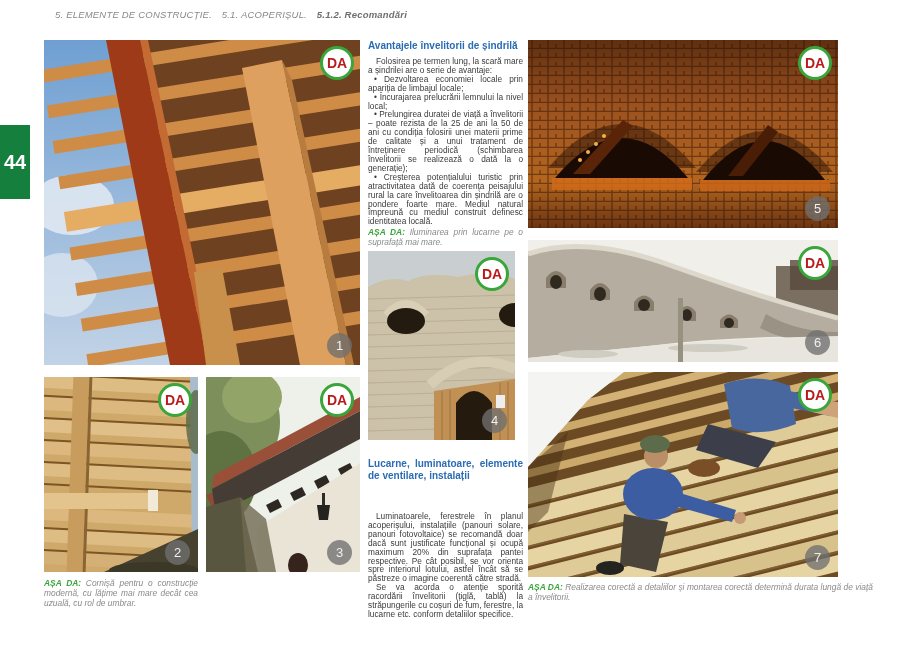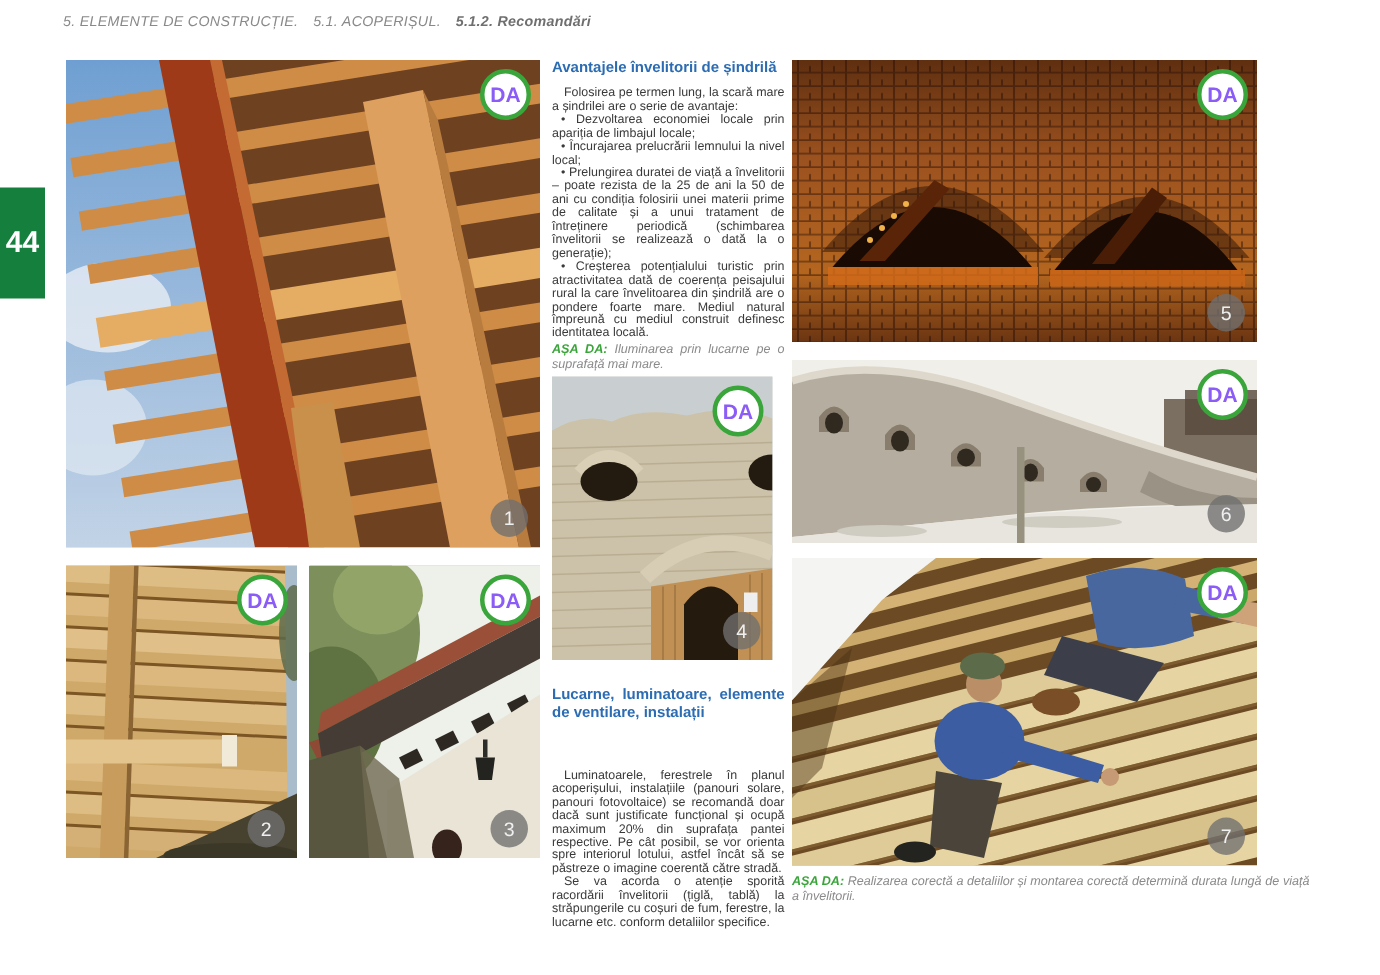--- a/index.html
+++ b/index.html
@@ -1,36 +1,36 @@
 <!DOCTYPE html>
 <html><head>
 <meta charset="utf-8">
 <style>
   html,body { margin:0; padding:0; background:#ffffff; }
   .page {
     position:relative; width:920px; height:650px; background:#ffffff;
     font-family:"Liberation Sans", sans-serif; overflow:hidden;
   }
   .header {
-    position:absolute; left:42px; top:9px; font-style:italic;
+    position:absolute; left:55px; top:9px; font-style:italic;
     font-size:9.5px; color:#898989; white-space:nowrap; letter-spacing:0.2px;
   }
   .header .seg { margin-right:7px; }
   .header .bold { font-weight:700; color:#6f6f6f; }
   .page-tab {
     position:absolute; left:0; top:125px; width:30px; height:74px;
     background:#15803d; color:#ffffff; font-weight:700; font-size:20px;
     display:flex; align-items:center; justify-content:center;
   }
   .photo { position:absolute; overflow:hidden; background:#cccccc; }
   .photo svg { display:block; width:100%; height:100%; }
   .da-badge {
     position:absolute; top:6px; right:6px; width:34px; height:34px;
     box-sizing:border-box; border-radius:50%; background:#ffffff;
-    border:3px solid #3aa53a; color:#8b5cf6; font-weight:700; font-size:14px;
+    border:3px solid #3aa53a; color:#b91c1c; font-weight:700; font-size:14px;
     display:flex; align-items:center; justify-content:center;
   }
   .num-badge {
     position:absolute; bottom:7px; right:8px; width:25px; height:25px;
     border-radius:50%; background:rgba(112,112,112,0.78); color:#efefef;
     font-size:13px; display:flex; align-items:center; justify-content:center;
   }
   .sec-title {
     position:absolute; margin:0; color:#2b6cb3; font-weight:700;
     font-size:10px; line-height:12px; text-align:justify;
@@ -145,20 +145,24 @@
       <rect x="116" y="116" width="3" height="12" fill="#2c2c28"></rect>
       <path d="M111,128 h13 l-2,15 h-9 z" fill="#23231f"></path>
       <polygon points="0,130 34,120 52,195 0,195" fill="#59563f"></polygon>
       <polygon points="34,120 60,142 70,195 40,195" fill="#6e6950" opacity="0.8"></polygon>
       <ellipse cx="92" cy="188" rx="10" ry="12" fill="#35231c"></ellipse>
     </svg>
     <div class="da-badge">DA</div>
     <div class="num-badge">3</div>
   </div>
 
+  <div class="caption" style="left:44px;top:578px;width:154px;">
+    <span class="asa">AȘA DA:</span>
+    <span>Cornișă pentru o construcție modernă, cu lățime mai mare decât cea uzuală, cu rol de umbrar.</span>
+  </div>
 
 
   <h3 class="sec-title" style="left:368px;top:40px;width:155px;">Avantajele învelitorii de șindrilă</h3>
 
   <div class="body-text" style="left:368px;top:57px;width:155px;">
     <p class="indent">Folosirea pe termen lung, la scară mare a șindrilei are o serie de avantaje:</p>
     <p class="bullet">Dezvoltarea economiei locale prin apariția de limbajul locale;</p>
     <p class="bullet">Încurajarea prelucrării lemnului la nivel local;</p>
     <p class="bullet">Prelungirea duratei de viață a învelitorii – poate rezista de la 25 de ani la 50 de ani cu condiția folosirii unei materii prime de calitate și a unui tratament de întreținere periodică (schimbarea învelitorii se realizează o dată la o generație);</p>
     <p class="bullet">Creșterea potențialului turistic prin atractivitatea dată de coerența peisajului rural la care învelitoarea din șindrilă are o pondere foarte mare. Mediul natural împreună cu mediul construit definesc identitatea locală.</p>

